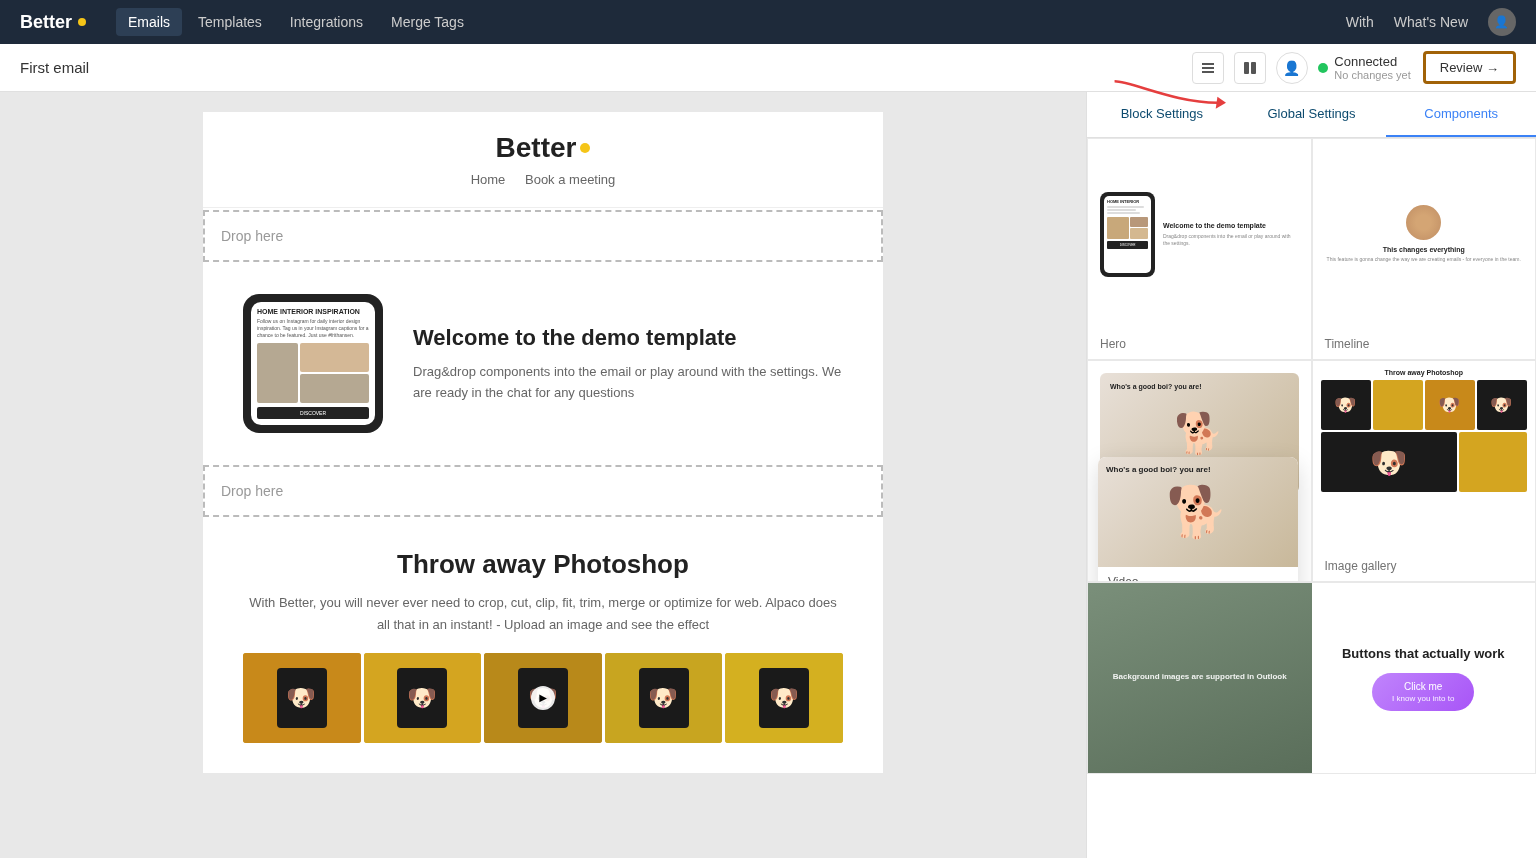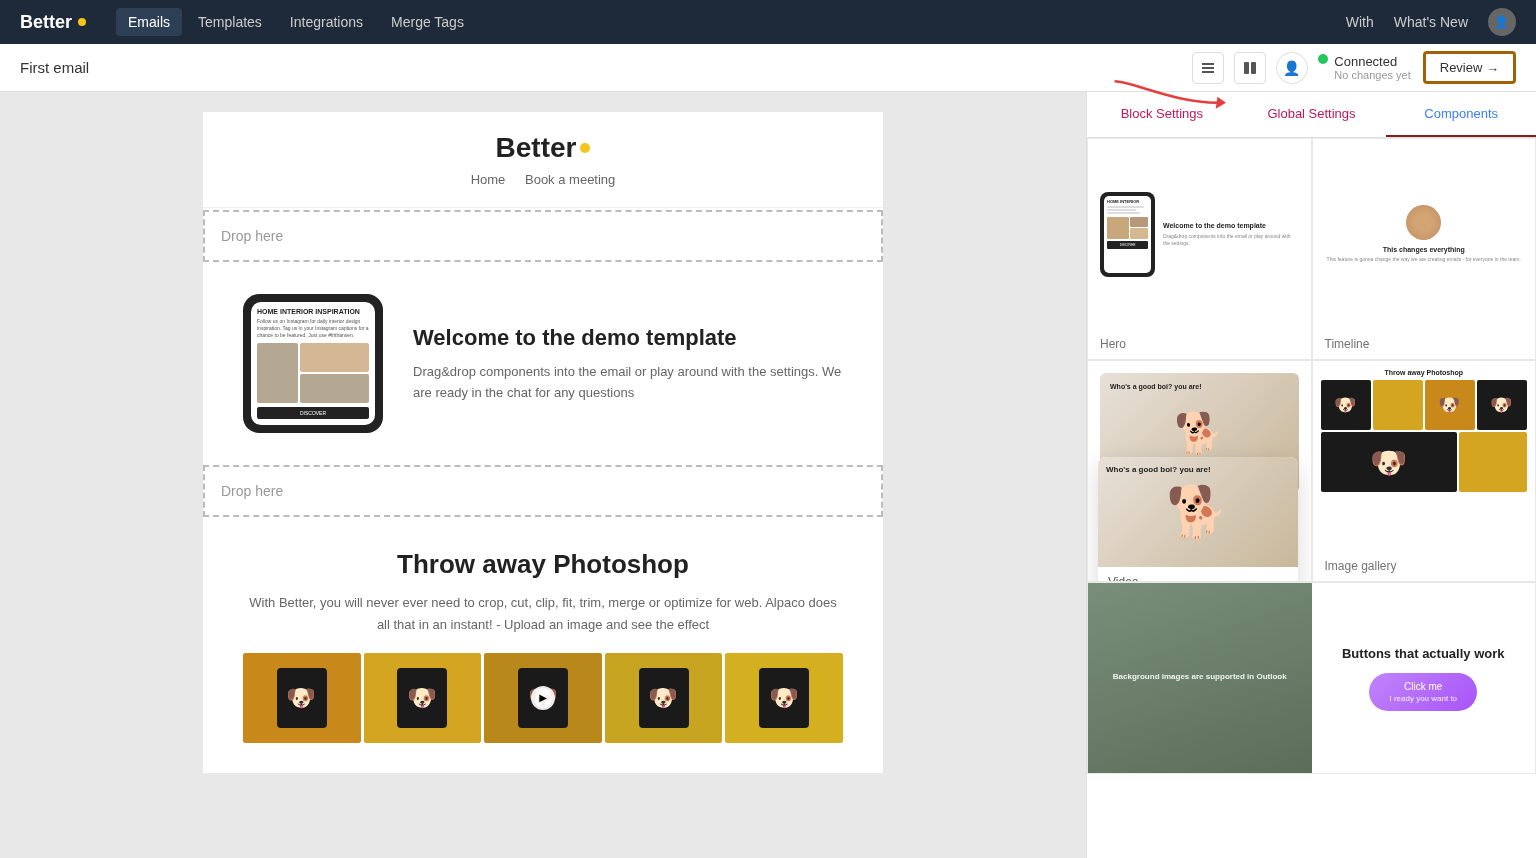--- a/index.html
+++ b/index.html
@@ -98,20 +98,21 @@
       background: white;
     }
     .editor-right {
       display: flex;
       align-items: center;
       gap: 12px;
       margin-left: auto;
     }
     .connected-status {
       display: flex;
+      align-items: center;
       gap: 6px;
     }
     .connected-dot {
       width: 10px;
       height: 10px;
       background: #22c55e;
       border-radius: 50%;
     }
     .connected-text {
       font-size: 13px;
@@ -325,27 +326,27 @@
     .panel-tabs {
       display: flex;
       border-bottom: 1px solid #e0e0e0;
       padding: 0;
     }
     .panel-tab {
       flex: 1;
       text-align: center;
       padding: 14px 8px;
       font-size: 13px;
-      color: #be185d;
+      color: #0c4a6e;
       cursor: pointer;
       border-bottom: 2px solid transparent;
     }
     .panel-tab.active {
       color: #3b82f6;
-      border-bottom: 2px solid #7f1d1d;
+      border-bottom: 2px solid #3b82f6;
     }
 
     
     .components-grid {
       display: grid;
       grid-template-columns: 1fr 1fr;
       gap: 0;
       padding: 0;
     }
     .component-card {
@@ -838,21 +839,21 @@
           <div style="width:100%;height:100%;background:linear-gradient(160deg,#7a8f7a,#5a6e5a);display:flex;align-items:center;justify-content:center;padding:12px;">
             <div style="text-align:center;">
               <div style="font-size:8px;color:rgba(255,255,255,0.9);margin-bottom:4px;font-weight:600;">Background images are supported in Outlook</div>
             </div>
           </div>
         </div>
         <div style="height:190px;background:white;display:flex;flex-direction:column;justify-content:center;padding:16px;">
           <div style="font-size:13px;font-weight:700;color:#222;text-align:center;margin-bottom:12px;">Buttons that actually work</div>
           <div style="text-align:center;">
             <div style="background:linear-gradient(135deg,#c084fc,#a855f7);color:white;font-size:10px;padding:8px 20px;border-radius:20px;display:inline-block;font-weight:500;">
-              Click me<br><span style="font-size:8px;opacity:0.9;">I ready you want to</span>
+              Click me<br><span style="font-size:8px;opacity:0.9;">I know you into to</span>
             </div>
           </div>
         </div>
       </div>
     </div>
 
   </div>
 
 </div>
 

